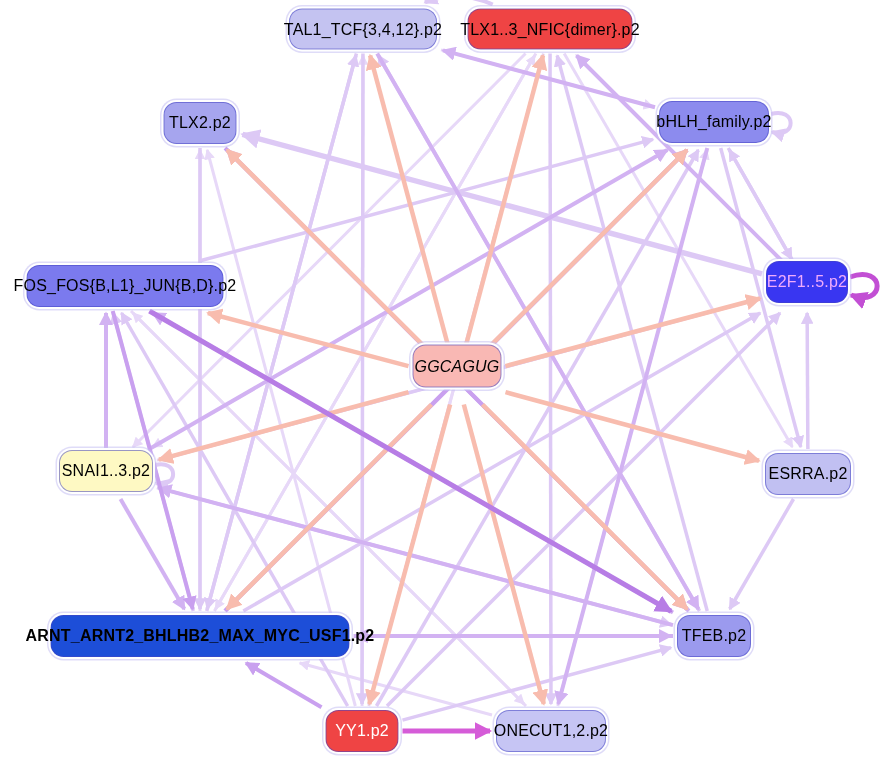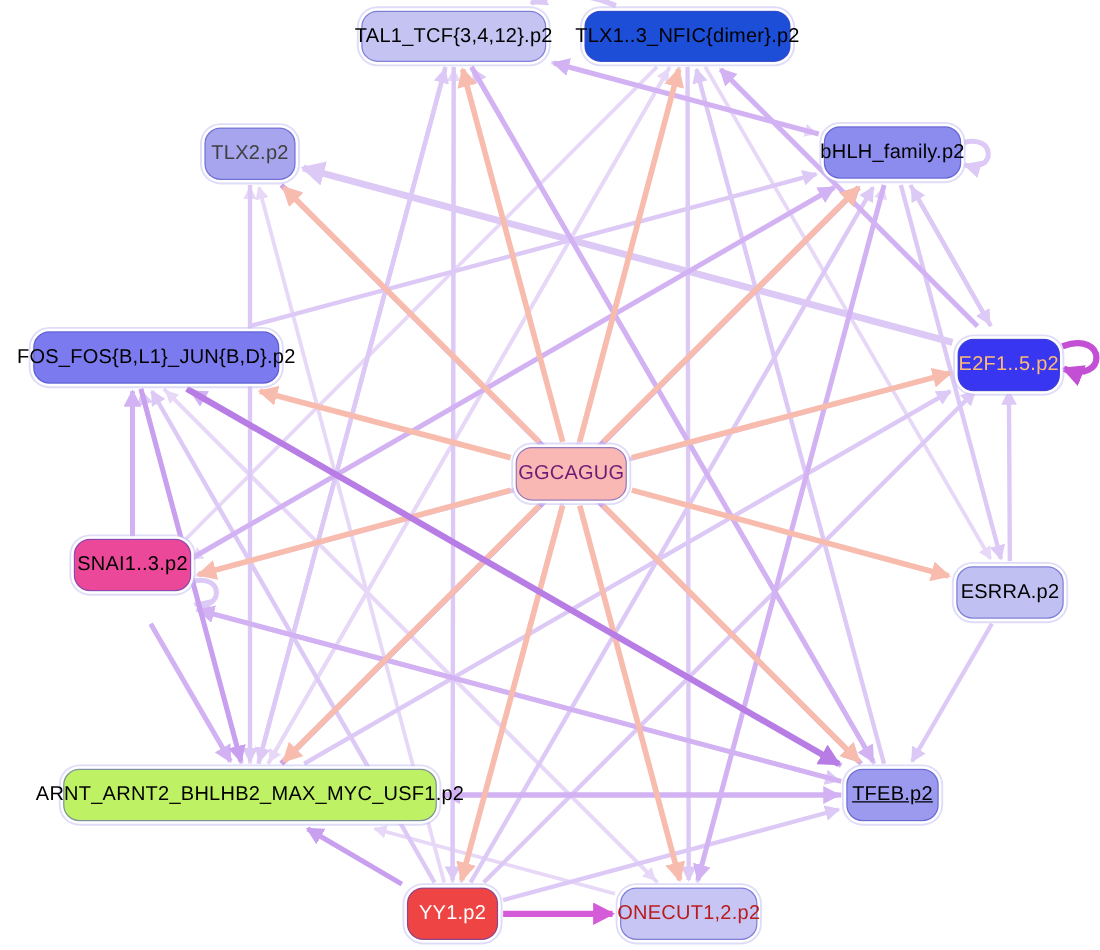--- a/index.html
+++ b/index.html
@@ -114,26 +114,26 @@
         <path d="M 482.5 404.5 L 687 609" fill="none" stroke="#f8bcae" stroke-width="4.5" stroke-linecap="butt" marker-end="url(#arr-pink)"></path>
         <path d="M 450.11789772727275 404.5 L 369.2869318181818 704" fill="none" stroke="#f8bcae" stroke-width="4.5" stroke-linecap="butt" marker-end="url(#arr-pink)"></path>
         <path d="M 463.80965909090907 404.5 L 543.7897727272727 704" fill="none" stroke="#f8bcae" stroke-width="4.5" stroke-linecap="butt" marker-end="url(#arr-pink)"></path>
         <path d="M 149.42857142857144 311 L 671 611.2467105263158" fill="none" stroke="#b77de5" stroke-width="5" stroke-linecap="butt" marker-end="url(#arr-d1)"></path>
         <path d="M 402.5 731 L 490 731" fill="none" stroke="#d55cd8" stroke-width="5" stroke-linecap="butt" marker-end="url(#arr-mg)"></path>
         <path d="M 850 277 C 886 263.68, 886 308.32, 851 295" fill="none" stroke="#c24fd4" stroke-width="5" stroke-linecap="butt" marker-end="url(#arr-loop_magenta)"></path>
       </g>
   </svg>
   <div id="node-layer">
       <div class="node" style="left: 363px; top: 29px; width: 146px; height: 39px; background: rgb(196, 195, 241); color: rgb(0, 0, 0);">TAL1_TCF{3,4,12}.p2</div>
-      <div class="node" style="left: 550px; top: 29px; width: 163px; height: 39px; background: #1d4ed8; color: rgb(0, 0, 0);">TLX1..3_NFIC{dimer}.p2</div>
-      <div class="node" style="left: 200px; top: 123px; width: 71px; height: 40px; background: rgb(166, 165, 238); color: #404040;">TLX2.p2</div>
+      <div class="node" style="left: 550px; top: 29px; width: 163px; height: 39px; background: #ef4444; color: rgb(0, 0, 0);">TLX1..3_NFIC{dimer}.p2</div>
+      <div class="node" style="left: 200px; top: 123px; width: 71px; height: 40px; background: rgb(166, 165, 238); color: #000000;">TLX2.p2</div>
       <div class="node" style="left: 714px; top: 122px; width: 108px; height: 40px; background: rgb(140, 139, 238); color: rgb(0, 0, 0);">bHLH_family.p2</div>
       <div class="node" style="left: 106px; top: 286px; width: 195px; height: 40px; background: rgb(123, 122, 238); color: rgb(0, 0, 0); margin-left: 19px;">FOS_FOS{B,L1}_JUN{B,D}.p2</div>
-      <div class="node" style="left: 807px; top: 292px; width: 80px; height: 40px; background: rgb(57, 54, 241); color: #fdba74;">E2F1..5.p2</div>
-      <div class="node" style="left: 457px; top: 379px; width: 87px; height: 41px; background: rgb(249, 184, 180); color: #701a75;">GGCAGUG</div>
-      <div class="node" style="left: 106px; top: 452px; width: 92px; height: 40px; background: #ec4899; color: rgb(0, 0, 0);">SNAI1..3.p2</div>
+      <div class="node" style="left: 807px; top: 282px; width: 80px; height: 40px; background: rgb(57, 54, 241); color: #f0abfc;">E2F1..5.p2</div>
+      <div class="node" style="left: 457px; top: 366px; width: 87px; height: 41px; background: rgb(249, 184, 180); color: #000000; font-style: italic;">GGCAGUG</div>
+      <div class="node" style="left: 106px; top: 471px; width: 92px; height: 40px; background: #fef9c3; color: rgb(0, 0, 0);">SNAI1..3.p2</div>
       <div class="node" style="left: 808px; top: 474px; width: 84px; height: 40px; background: rgb(193, 192, 242); color: rgb(0, 0, 0); text-align: center;">ESRRA.p2</div>
-      <div class="node" style="left: 200px; top: 636px; width: 297px; height: 40px; background: #bef264; color: rgb(0, 0, 0);">ARNT_ARNT2_BHLHB2_MAX_MYC_USF1.p2</div>
-      <div class="node" style="left: 714px; top: 636px; width: 72px; height: 40px; background: rgb(155, 154, 238); color: rgb(0, 0, 0); text-decoration: underline;">TFEB.p2</div>
+      <div class="node" style="left: 200px; top: 636px; width: 297px; height: 40px; background: #1d4ed8; color: rgb(0, 0, 0); font-weight: bold;">ARNT_ARNT2_BHLHB2_MAX_MYC_USF1.p2</div>
+      <div class="node" style="left: 714px; top: 636px; width: 72px; height: 40px; background: rgb(155, 154, 238); color: rgb(0, 0, 0);">TFEB.p2</div>
       <div class="node" style="left: 362px; top: 731px; width: 71px; height: 40px; background: #ef4444; color: rgb(255, 255, 255);">YY1.p2</div>
-      <div class="node" style="left: 551px; top: 731px; width: 108px; height: 40px; background: rgb(198, 197, 244); color: #b91c1c;">ONECUT1,2.p2</div>
+      <div class="node" style="left: 551px; top: 731px; width: 108px; height: 40px; background: rgb(198, 197, 244); color: #000000;">ONECUT1,2.p2</div>
     </div>
 </div>
 
 </body></html>

